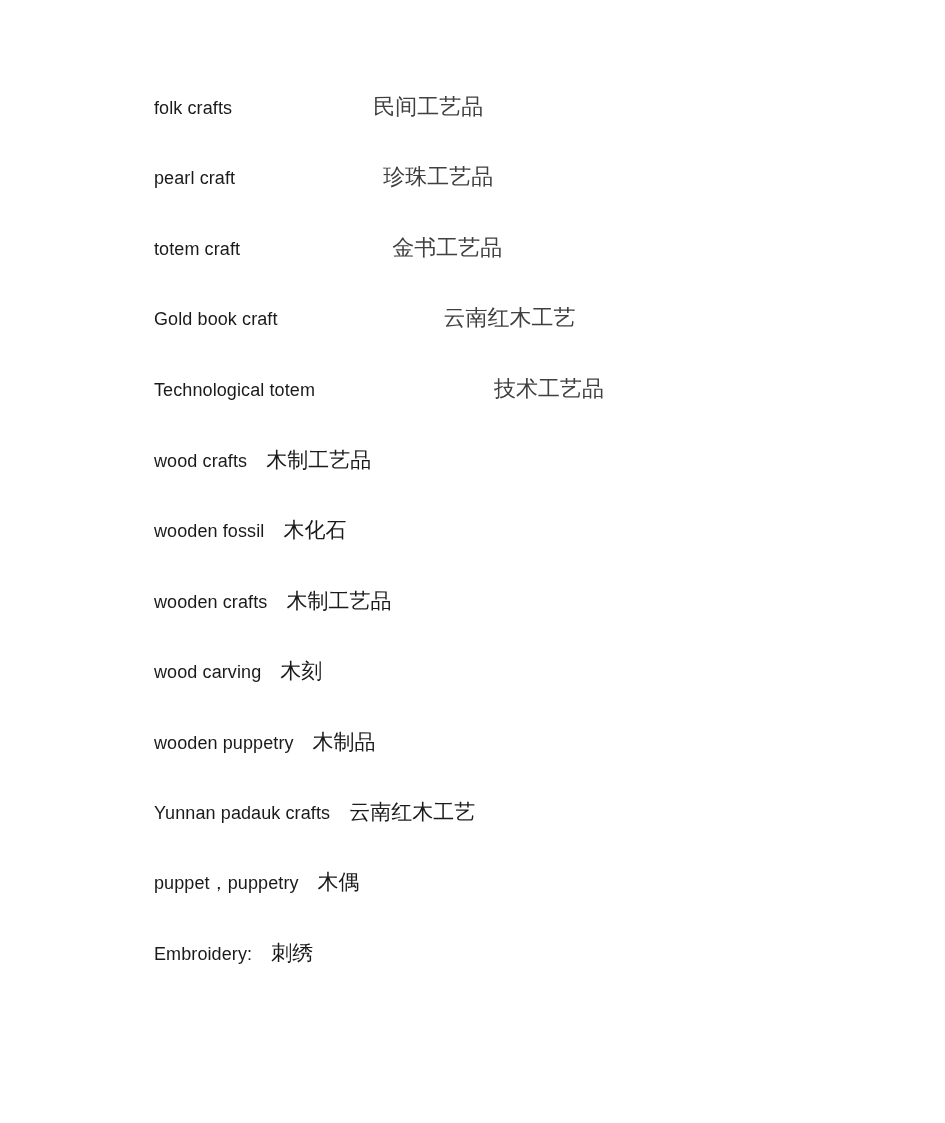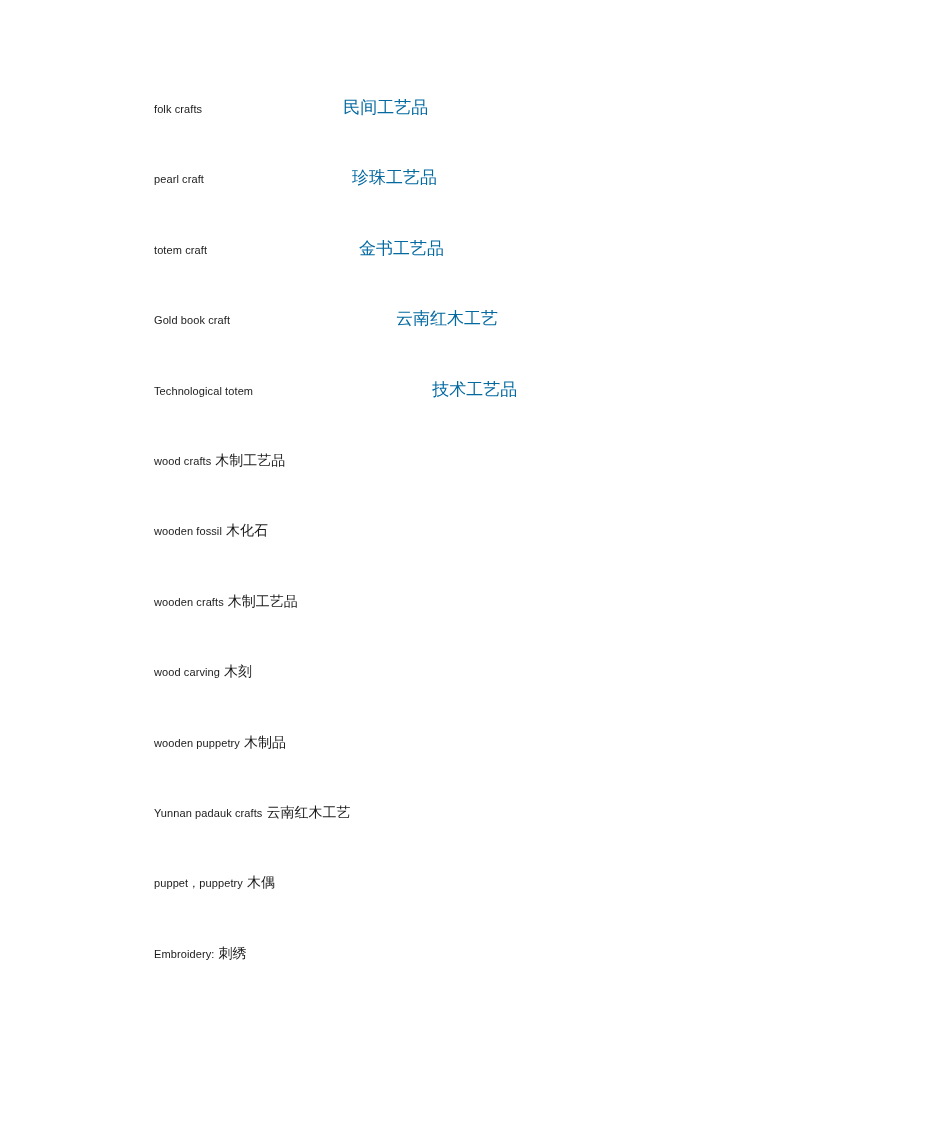--- a/index.html
+++ b/index.html
@@ -35,39 +35,40 @@
   }
 
   .glossary-entry {
     height: 70.4px;
     line-height: 24px;
     white-space: nowrap;
     display: block;
   }
 
   .term-en {
-    font-size: 11px;
+    font-size: 18px;
     letter-spacing: 0.1px;
     color: #1a1a1a;
     vertical-align: baseline;
   }
 
   
   .term-zh-col {
-    font-size: 17px;
-    color: #0369a1;
+    font-size: 22px;
+    color: #404040;
     vertical-align: baseline;
+    font-family: Liberation Mono, monospace;
   }
 
   
   .term-zh-inline {
-    font-size: 14px;
+    font-size: 21px;
     color: #1a1a1a;
     vertical-align: baseline;
-    margin-left: 4px;
+    margin-left: 19px;
   }
 
   
   .tab-gap {
     display: inline-block;
     vertical-align: baseline;
   }
   .gap-1 { width: 141px; }
   .gap-2 { width: 148px; }
   .gap-3 { width: 152px; }

